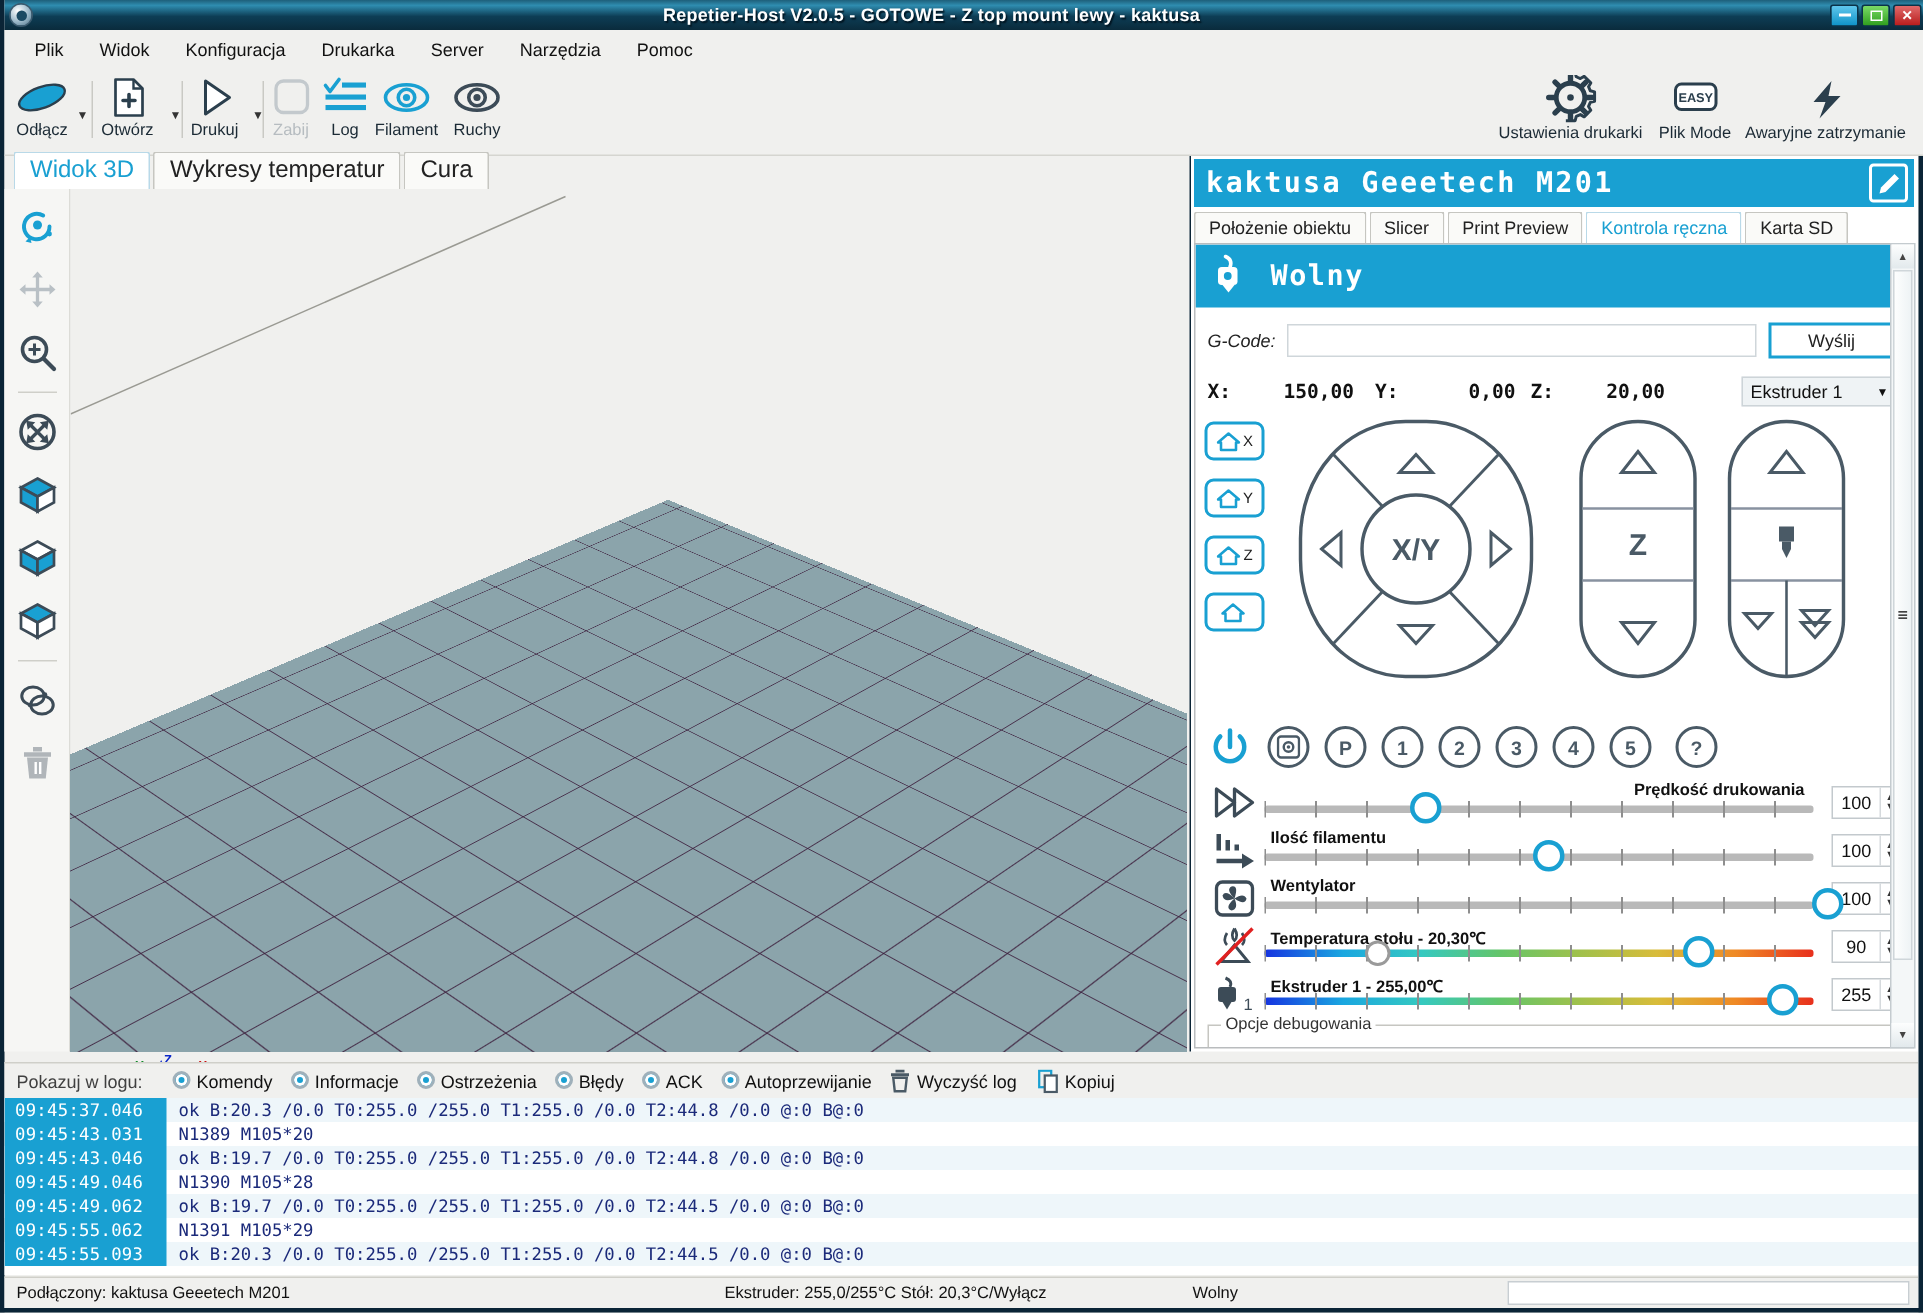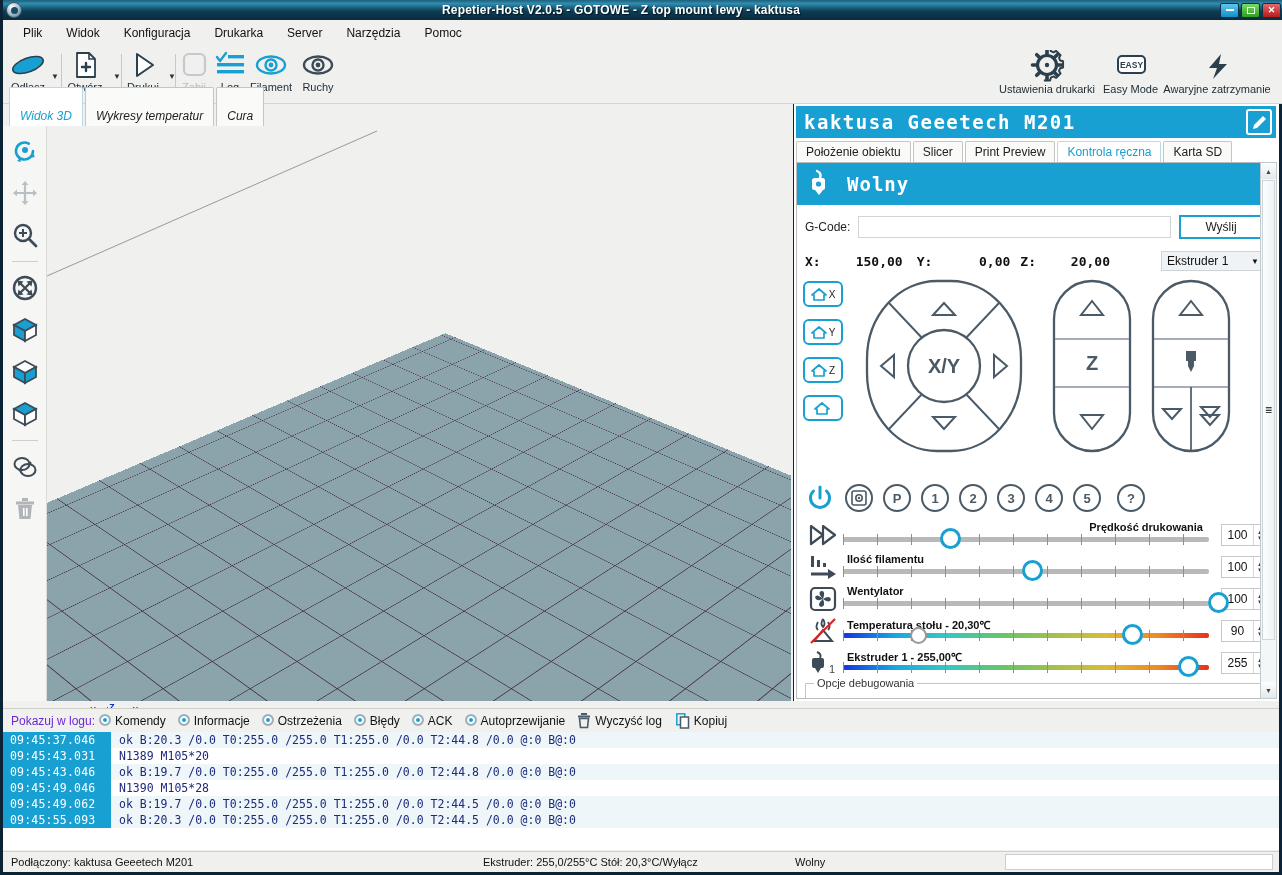--- a/index.html
+++ b/index.html
@@ -45,21 +45,21 @@
   .tool.dis .lbl{color:#b6bcc0;}
   .ico{display:block;margin:0 auto;}
   .dropcaret{position:absolute;font-size:8px;color:#333;}
   .tsep{position:absolute;width:1px;background:#c9c9c4;}
 
   
   .leftpane{position:absolute;left:0;top:104px;width:788px;height:597px;background:#f0f0ee;}
   .vtabs{position:absolute;left:0;top:0;height:22px;display:flex;align-items:flex-end;
     padding-left:6px;gap:2px;}
   .vtab{border:1px solid #c6c6c1;border-bottom:none;background:#fafaf8;
-    padding:21px 10px 3px 10px;font-size:12px;color:#222;border-radius:2px 2px 0 0;font-style:italic;}
+    padding:3px 10px 3px 10px;font-size:16px;color:#222;border-radius:2px 2px 0 0;}
   .vtab.active{color:#19a0d2;background:#fff;border-color:#b9d9e8;}
   .view3d{position:absolute;left:44px;top:22px;width:744px;height:575px;
     background:#f0f0ee;overflow:hidden;}
   .bed{position:absolute;left:-230px;top:-30px;width:1250px;height:1200px;
     background:#8ba4ab;
     transform:rotateX(62deg) rotateZ(-45deg); transform-origin:50% 50%;
     background-image:
       repeating-linear-gradient(0deg, rgba(60,30,60,.85) 0 1px, transparent 1px 62px),
       repeating-linear-gradient(90deg, rgba(60,30,60,.85) 0 1px, transparent 1px 62px);
   }
@@ -87,21 +87,21 @@
   .rtab{border:1px solid #c6c6c1;border-bottom:none;background:#fafaf8;padding:3px 9px;
     font-size:12px;color:#222;border-radius:2px 2px 0 0;}
   .rtab.active{color:#19a0d2;background:#fff;border-color:#b9d9e8;}
   .rp-body{position:absolute;left:2px;top:58px;width:480px;height:537px;
     border:1px solid #b9bcbe;background:#fff;overflow:hidden;}
   .statusbar-blue{height:42px;background:#19a0d2;display:flex;align-items:center;gap:14px;
     padding-left:10px;}
   .sb-text{color:#fff;font-family:"DejaVu Sans Mono",monospace;font-size:19px;font-weight:bold;
     letter-spacing:1px;}
   .gcrow{display:flex;align-items:center;gap:8px;padding:10px 12px 0 8px;}
-  .gclabel{font-size:12px;color:#222;}
+  .gclabel{font-size:12px;color:#222;font-style:italic;}
   .gcinput{flex:1;height:22px;border:1px solid #cfd6da;background:#fff;}
   .sendbtn{width:84px;height:24px;border:2px solid #19a0d2;background:#fff;font-size:12px;
     color:#222;display:flex;align-items:center;justify-content:center;}
   .coordrow{display:flex;align-items:center;padding:12px 10px 0 8px;
     font-family:"DejaVu Sans Mono",monospace;font-size:13px;font-weight:bold;color:#111;}
   .coordrow .c{white-space:pre;}
   .extsel{margin-left:auto;width:104px;height:20px;background:#eff3f5;border:1px solid #cdd4d8;
     display:flex;align-items:center;font-family:"Liberation Sans",sans-serif;font-size:12px;
     font-weight:normal;padding-left:5px;}
   .extsel .car{margin-left:auto;margin-right:5px;font-size:8px;}
@@ -147,21 +147,21 @@
     border:1px solid #c4cbcf;display:flex;flex-direction:column;align-items:center;}
   .rscroll .ar{width:15px;height:16px;display:flex;align-items:center;justify-content:center;
     font-size:7px;color:#444;background:linear-gradient(to bottom,#fdfefe,#e2e9ec);}
   .rthumb{position:absolute;left:1px;top:17px;width:13px;height:460px;
     background:linear-gradient(to right,#fdfefe,#eef3f5);border:1px solid #cfd6da;
     display:flex;align-items:center;justify-content:center;}
 
   
   .logbar{position:absolute;left:0;top:708px;width:1276px;height:24px;background:#f0f0ee;
     display:flex;align-items:center;padding-left:8px;gap:4px;border-top:1px solid #cfcfc9;}
-  .logbar .cap{font-size:12px;color:#6d28d9;margin-right:0;}
+  .logbar .cap{font-size:12px;color:#404040;margin-right:16px;}
   .chk{display:flex;gap:4px;margin-right:8px;font-size:12px;color:#111;}
   .radio{width:12px;height:12px;border-radius:50%;border:2px solid #9fb0ba;background:#19a0d2;
     box-shadow:inset 0 0 0 2px #fff;}
   .logact{display:flex;align-items:center;gap:4px;margin-right:10px;font-size:12px;color:#111;}
   .loglist{position:absolute;left:0;top:732px;width:1276px;height:118px;background:#fff;
     overflow:hidden;font-family:"DejaVu Sans Mono",monospace;font-size:11.5px;}
   .logline{display:flex;height:16px;align-items:center;}
   .logline.alt{background:#eef6fa;text-align:center;}
   .lt{width:108px;background:#19a0d2;color:#fff;padding-left:7px;height:16px;
     display:flex;align-items:center;letter-spacing:.2px;}
@@ -289,21 +289,21 @@
         </g>
       </svg>
       <span class="lbl">Ustawienia drukarki</span>
     </div>
 
     <div class="tool" style="left:1100px;top:4px;">
       <svg class="ico" width="54" height="32" viewBox="0 0 54 32">
         <rect x="14" y="6" width="27" height="17" rx="4" fill="#fff" stroke="#2b3f4d" stroke-width="2"></rect>
         <text x="27.5" y="18" font-family="Liberation Sans, sans-serif" font-size="8.5" font-weight="bold" fill="#2b3f4d" text-anchor="middle">EASY</text>
       </svg>
-      <span class="lbl">Easy Mode</span>
+      <span class="lbl">Plik Mode</span>
     </div>
 
     <div class="tool" style="left:1152px;top:4px;">
       <svg class="ico" width="124" height="32" viewBox="0 0 124 32">
         <path d="M66 4 L54 18 h8 L58 29 L72 14 h-8 Z" fill="#2b3f4d"></path>
       </svg>
       <span class="lbl">Awaryjne zatrzymanie</span>
     </div>
   </div>
 
@@ -739,20 +739,24 @@
       <span class="lm">ok B:19.7 /0.0 T0:255.0 /255.0 T1:255.0 /0.0 T2:44.8 /0.0 @:0 B@:0</span>
     </div>
     <div class="logline">
       <span class="lt">09:45:49.046</span>
       <span class="lm">N1390 M105*28</span>
     </div>
     <div class="logline alt">
       <span class="lt">09:45:49.062</span>
       <span class="lm">ok B:19.7 /0.0 T0:255.0 /255.0 T1:255.0 /0.0 T2:44.5 /0.0 @:0 B@:0</span>
     </div>
+    <div class="logline">
+      <span class="lt">09:45:55.062</span>
+      <span class="lm">N1391 M105*29</span>
+    </div>
     <div class="logline alt">
       <span class="lt">09:45:55.093</span>
       <span class="lm">ok B:20.3 /0.0 T0:255.0 /255.0 T1:255.0 /0.0 T2:44.5 /0.0 @:0 B@:0</span>
     </div>
   </div>
 
   <div class="statusbar">
     <span class="st1">Podłączony: kaktusa Geeetech M201</span>
     <span class="st2">Ekstruder: 255,0/255°C Stół: 20,3°C/Wyłącz</span>
     <span class="st3">Wolny</span>

